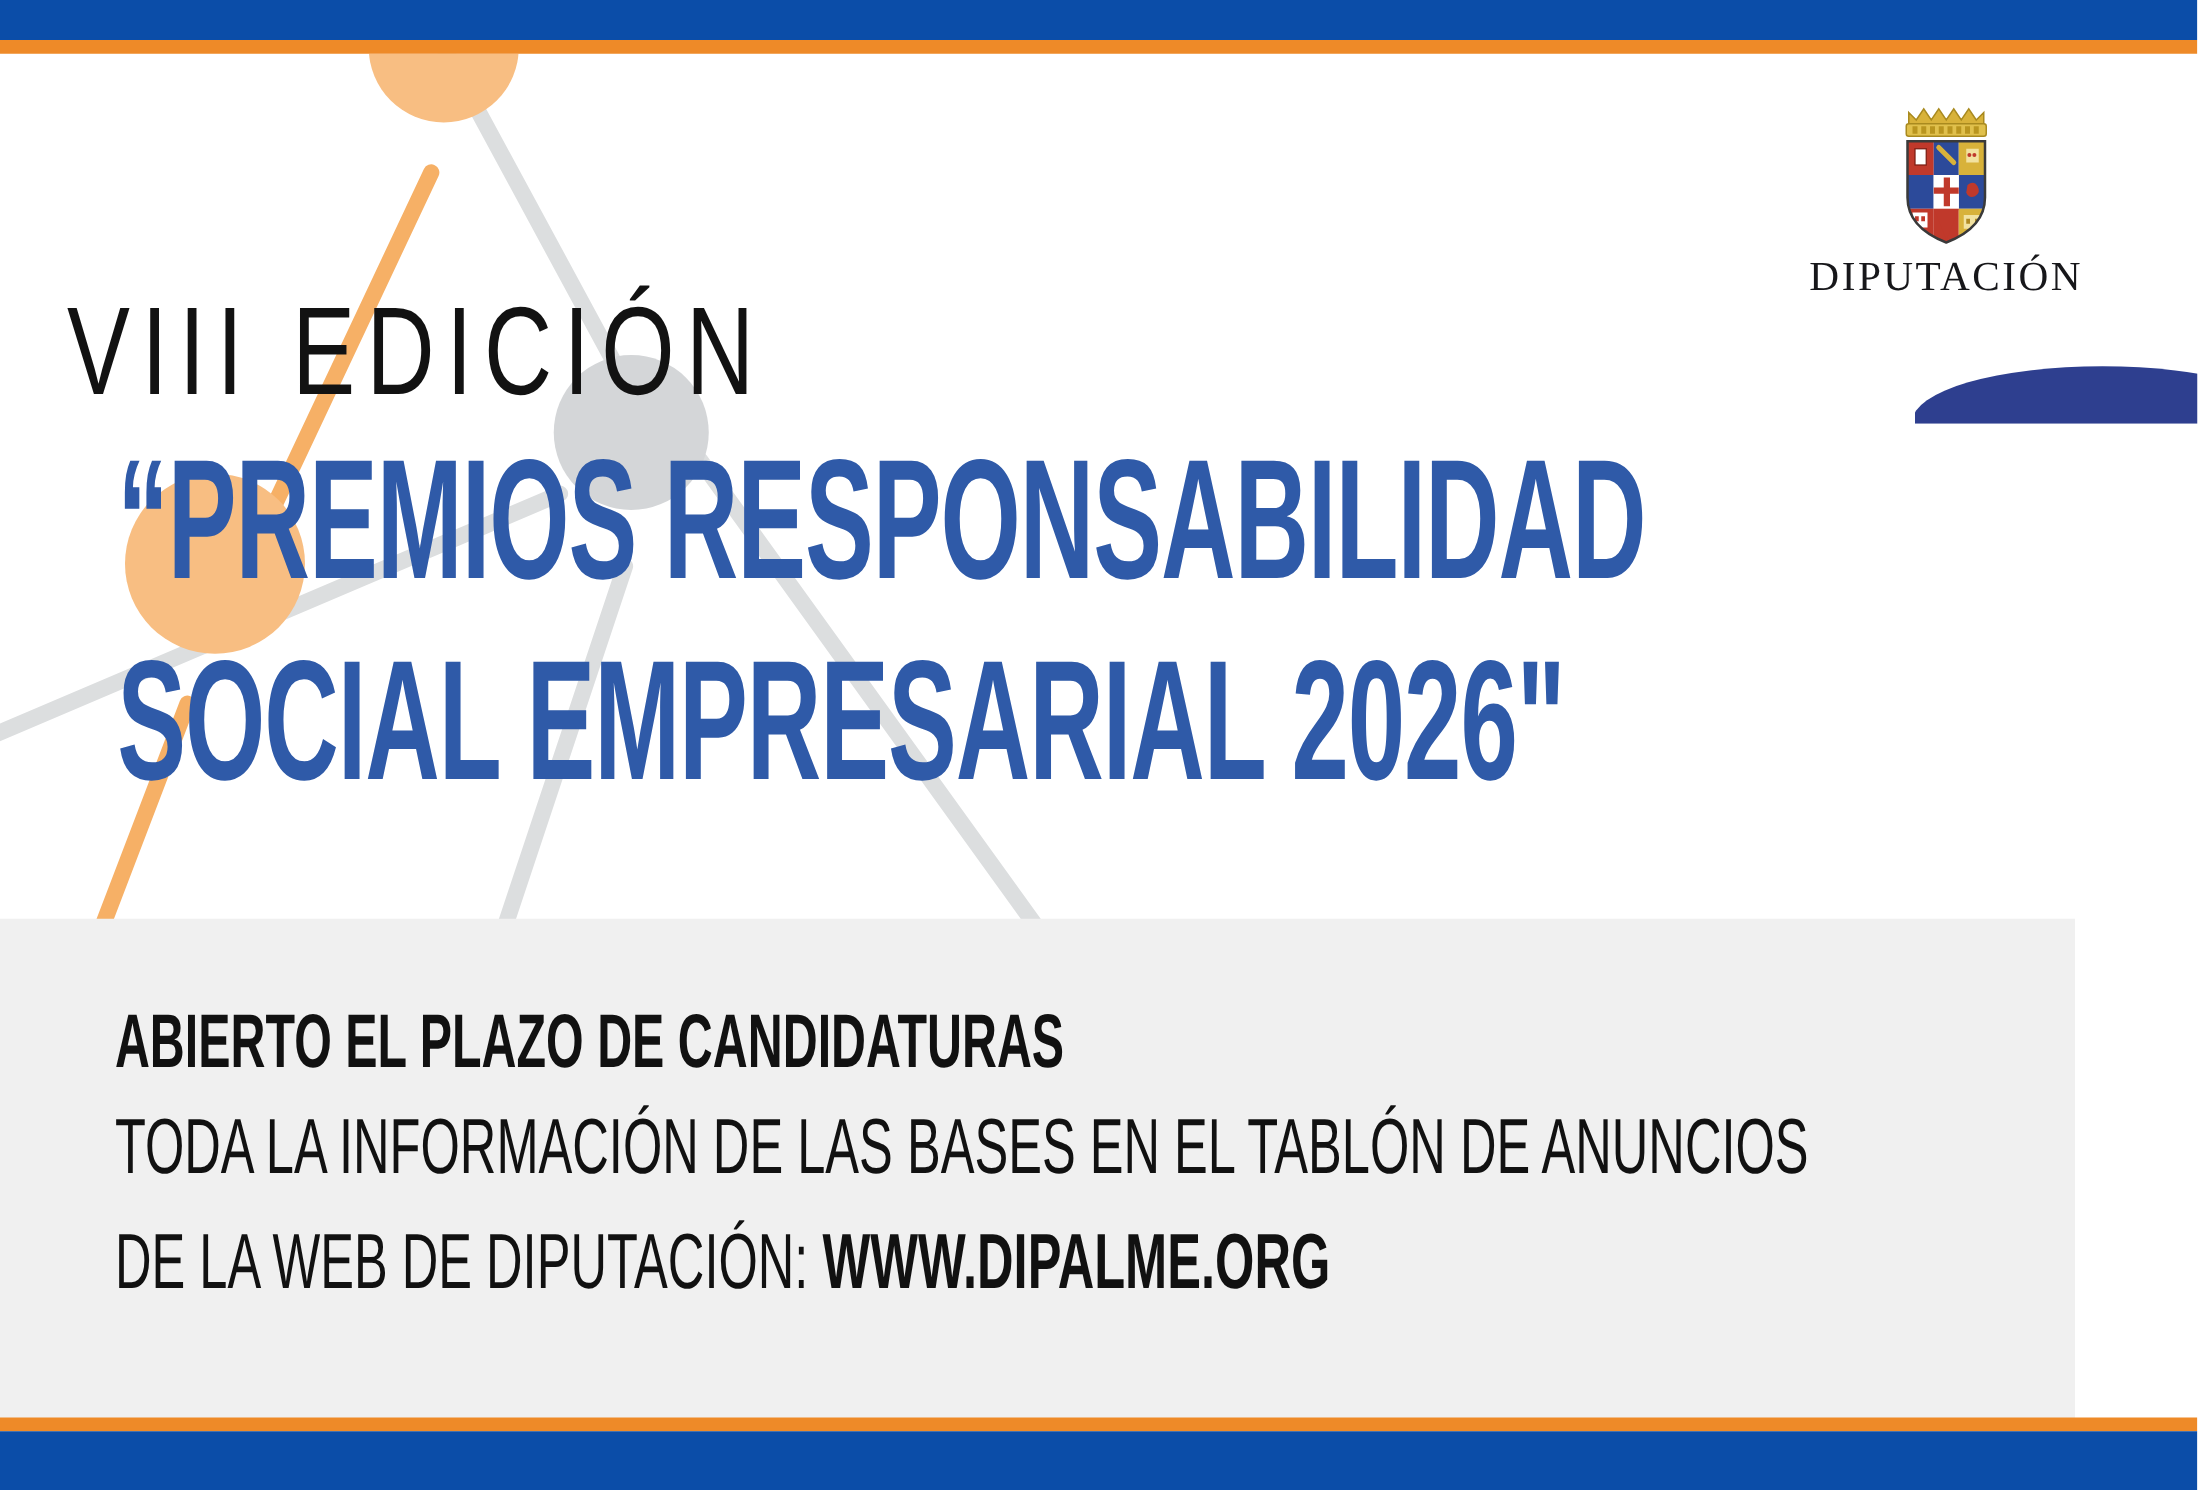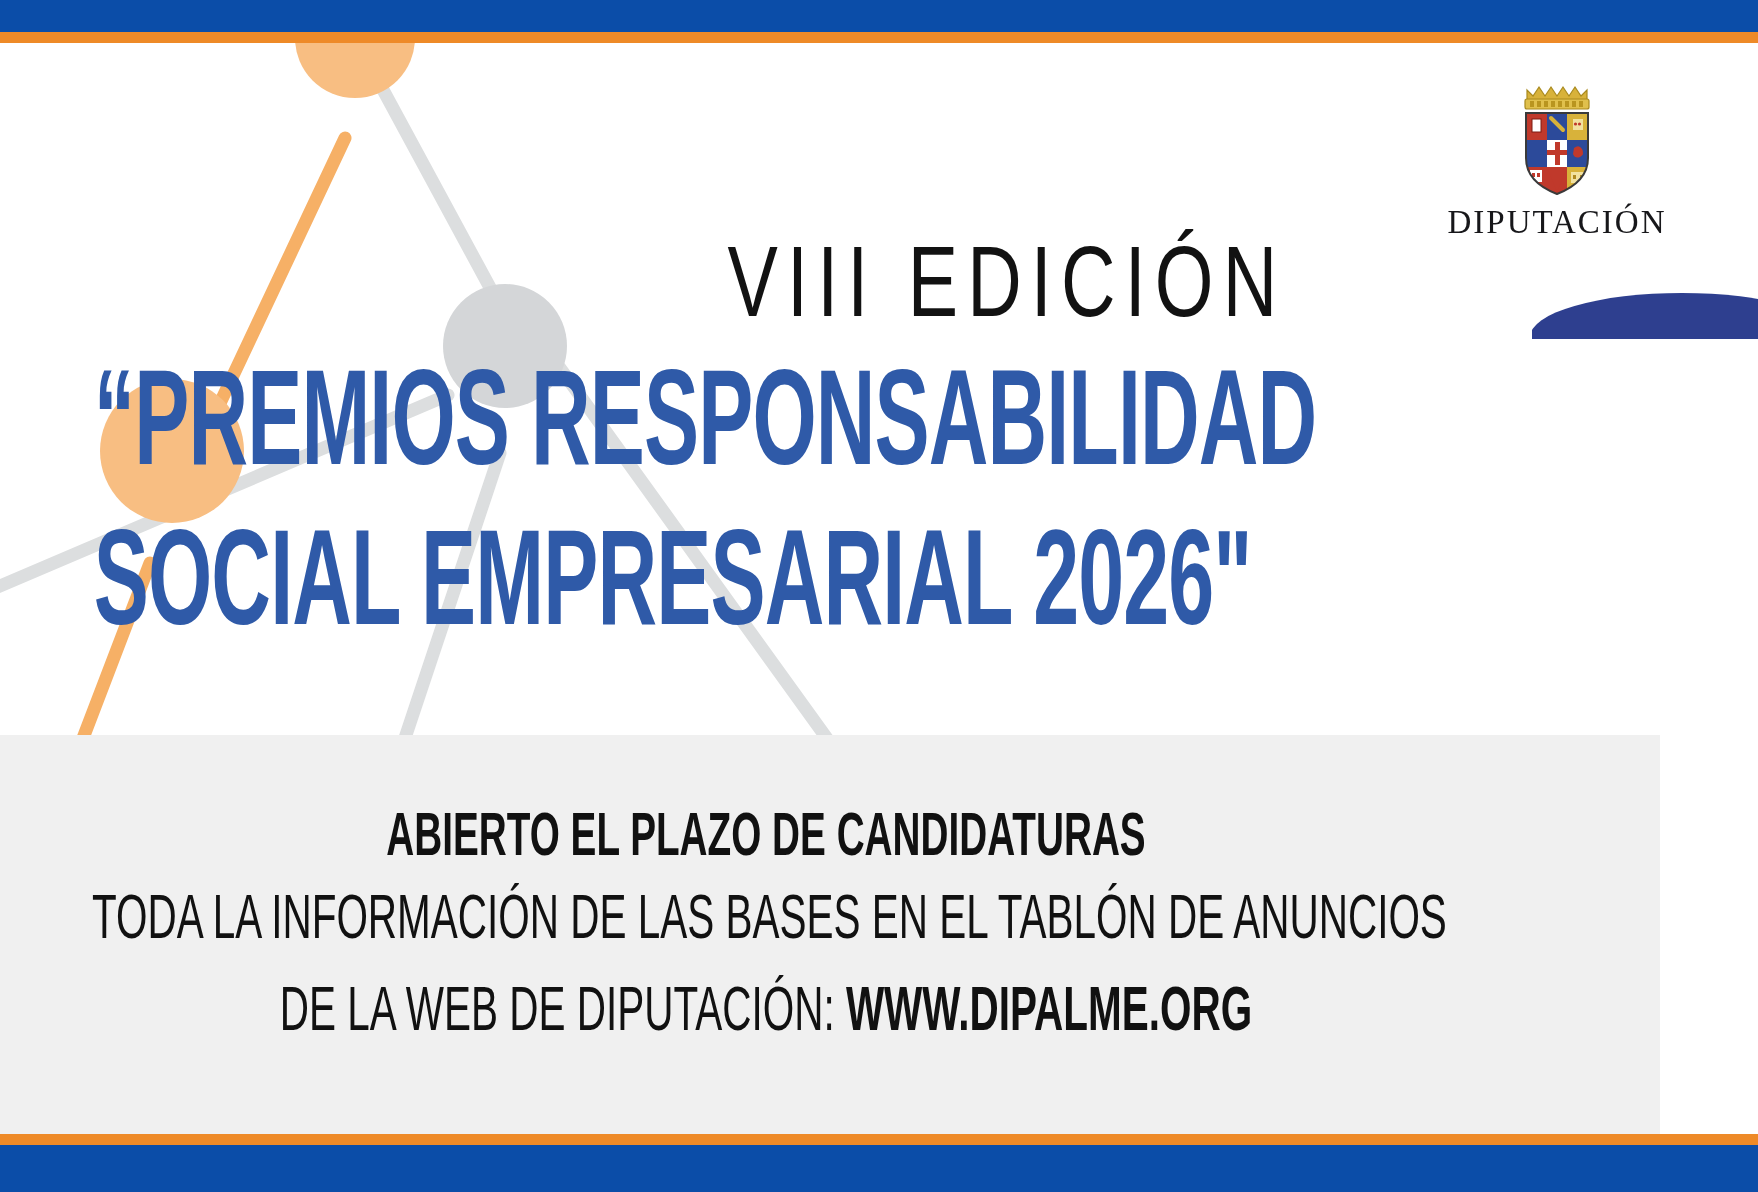--- a/index.html
+++ b/index.html
@@ -64,21 +64,21 @@
     height:80px;
     overflow:hidden;
   }
 
   
   .headline{
     position:absolute;
     left:0;
     top:232px;
     width:1340px;
-    text-align:right;
+    text-align:left;
   }
   .edition{
     font-family:"Liberation Sans", sans-serif;
     font-weight:300;
     font-size:82px;
     letter-spacing:10px;
     color:#121212;
     line-height:1;
     transform:scale(0.92,1.22);
     transform-origin:center top;
@@ -96,21 +96,20 @@
     white-space:nowrap;
   }
   .award-title .ln{display:block;}
 
   
   .info{
     position:absolute;
     left:0;
     top:800px;
     width:1532px;
-    text-align:center;
     color:#111111;
   }
   .info-bold{
     font-family:"Liberation Sans", sans-serif;
     font-weight:bold;
     font-size:44px;
     letter-spacing:0px;
     transform:scale(0.88,1.38);
     transform-origin:center top;
     white-space:nowrap;

